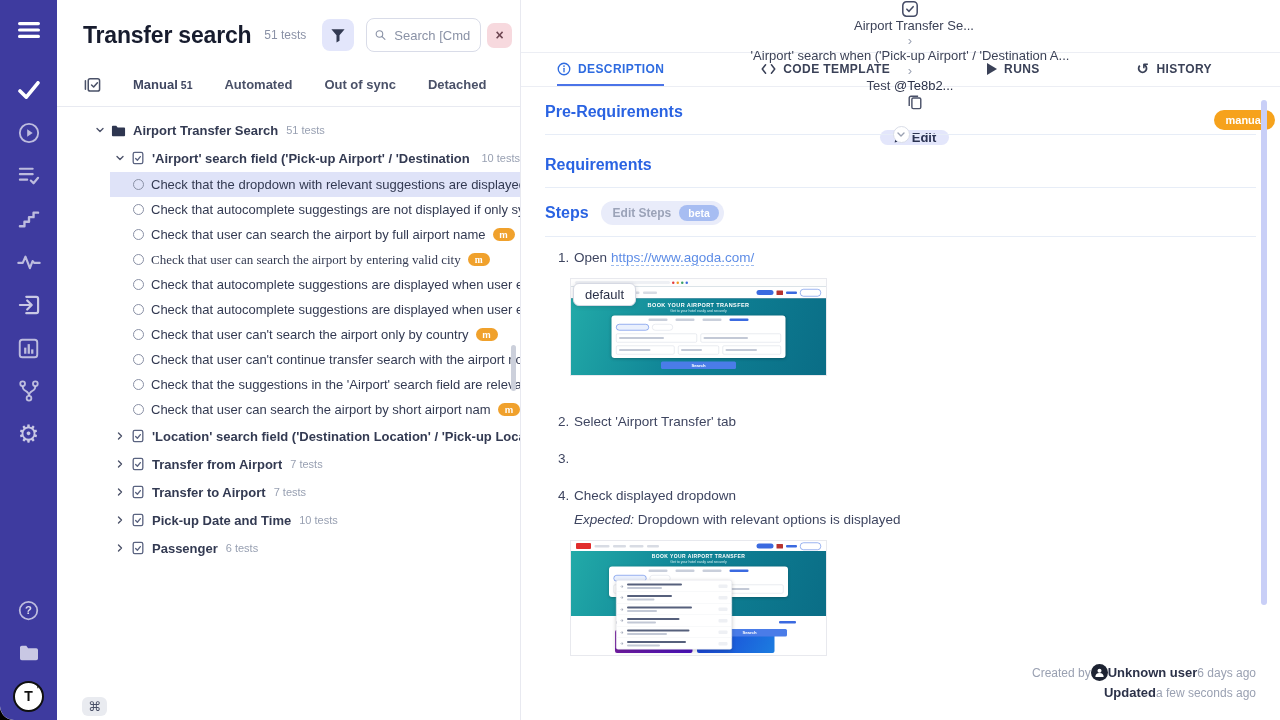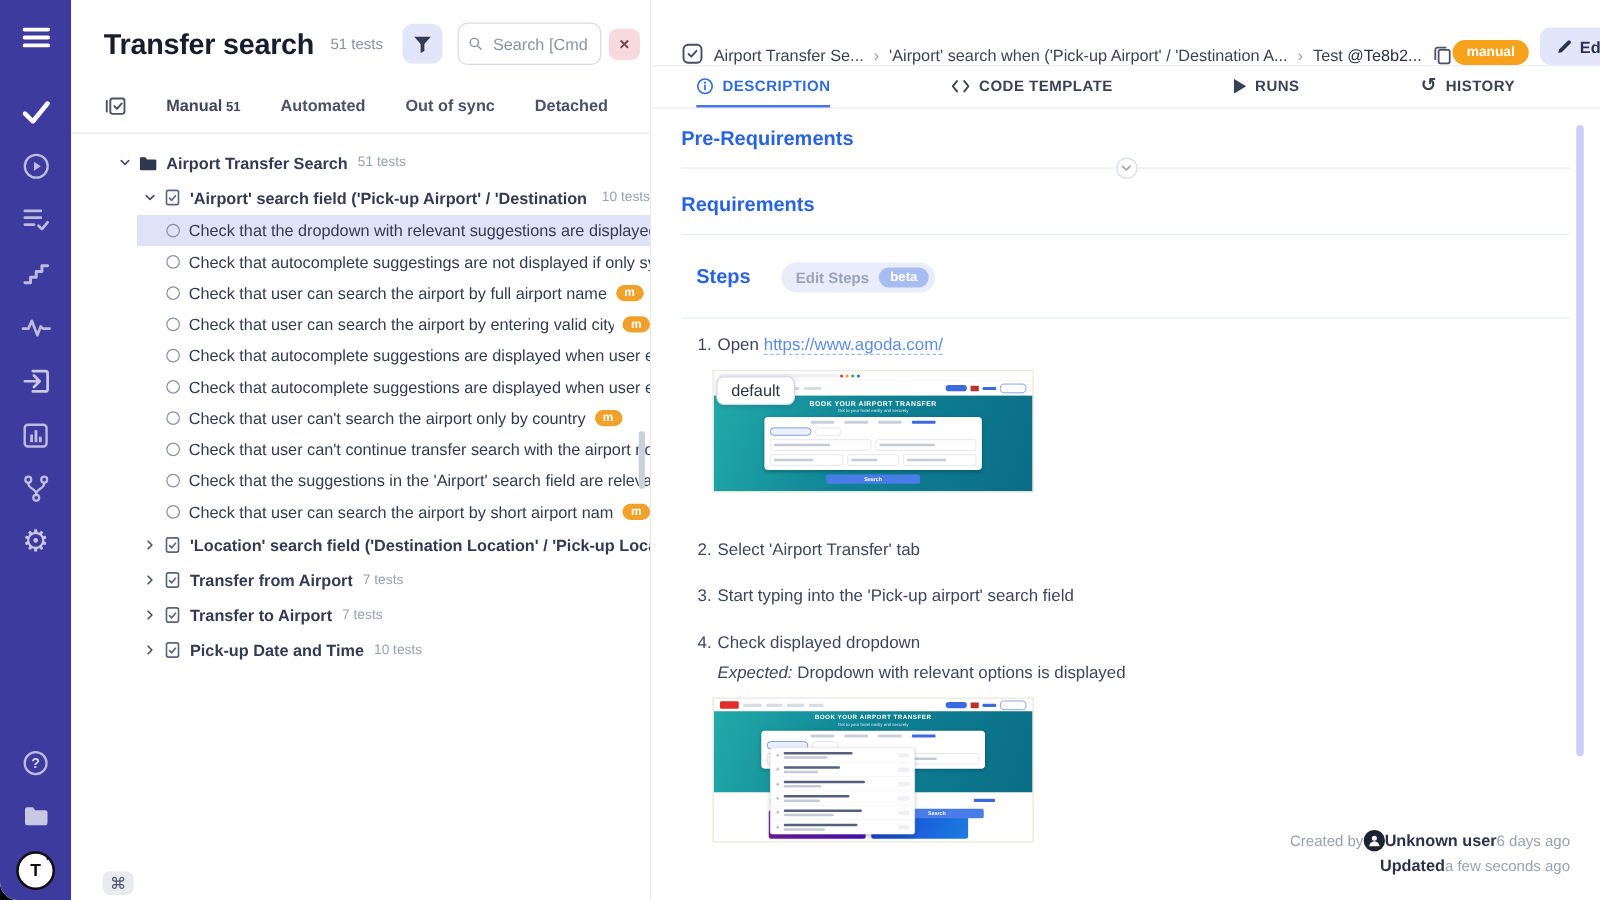--- a/index.html
+++ b/index.html
@@ -41,54 +41,54 @@
   .trow.semi .lbl{font-weight:600;}
   .trow .cnt{font-size:11px;color:#98a0b2;margin-left:8px;}
   .mflag{display:inline-flex;align-items:center;justify-content:center;min-width:18px;height:13px;border-radius:7px;background:#f0a12c;color:#fff;
     font-size:9.5px;font-weight:700;margin-left:7px;flex:none;padding:0 2px;}
   .trow.sel{background:linear-gradient(90deg,transparent 53px,#dfe3f8 53px);}
   .lp-scroll{position:absolute;right:4px;top:345px;width:5px;height:46px;border-radius:3px;background:#ccd0db;cursor:pointer;}
   .cmd-hint{position:absolute;left:25px;bottom:4px;width:25px;height:19px;border-radius:6px;background:#e9ebf0;color:#4a5168;
     font-size:13px;display:flex;align-items:center;justify-content:center;cursor:pointer;}
   
   .right{flex:1;position:relative;background:#fff;overflow:hidden;}
-  .rp-head{height:52px;display:flex;align-items:flex-end;padding:0 5px 0 24px;border-bottom:1px solid #eceef4;}
+  .rp-head{height:52px;display:flex;align-items:center;padding:0 5px 0 24px;border-bottom:1px solid #eceef4;flex-direction:column;}
   .bc-txt{font-size:13px;color:#3c4257;margin-left:8px;white-space:nowrap;}
   .bc-sep{font-size:13px;color:#9aa1b2;margin:0 8px;}
   .bc-id{font-weight:400;color:#2b3148;}
   .icon-btn{display:flex;align-items:center;justify-content:center;cursor:pointer;}
   .copy-btn{margin-left:9px;}
   .badge-manual{margin-left:auto;background:#f6a21c;color:#fff;font-size:11px;font-weight:700;border-radius:10px;padding:4px 11px;white-space:nowrap;}
   .lav-btn{height:30px;border-radius:8px;background:#e3e6fb;color:#2b3352;font-size:13px;font-weight:700;
     display:flex;align-items:center;justify-content:center;margin-left:9px;cursor:pointer;padding:0 13px;white-space:nowrap;}
   .rp-tabs{height:33px;display:flex;align-items:center;justify-content:space-between;padding:0 68px 0 36px;border-bottom:1px solid #eceef4;}
   .rp-tab{display:flex;align-items:center;gap:7px;font-size:12px;font-weight:700;letter-spacing:.4px;color:#3a4157;height:33px;cursor:pointer;border-bottom:2px solid transparent;box-sizing:border-box;}
   .rp-tab.active{color:#2e6be0;border-bottom-color:#4b74e8;}
   .att-cnt{width:17px;height:17px;border-radius:50%;background:#e8eaef;color:#3a4157;font-size:10.5px;font-weight:700;display:flex;align-items:center;justify-content:center;}
   .hist-glyph{font-size:15px;line-height:1;color:#3a4157;}
   .rp-content{position:absolute;top:86px;left:0;right:0;bottom:0;padding:15px 24px 0;}
   .sec-h{font-size:16px;font-weight:700;color:#2a63e2;margin:2px 0 13px;}
   .hr{position:relative;height:1px;background:#e7edf7;}
   .hr.mb{margin-bottom:21px;}
   .hr-toggle{position:absolute;left:50%;top:-8px;margin-left:-8px;width:15px;height:15px;border-radius:50%;background:#fff;border:1px solid #d9dde8;
     display:flex;align-items:center;justify-content:center;cursor:pointer;}
   .steps-row{display:flex;align-items:center;gap:12px;margin:13px 0 11px;}
-  .steps-row .sec-h{margin:12px;}
+  .steps-row .sec-h{margin:0;}
   .editsteps{display:flex;align-items:center;background:#e9ecfa;border-radius:13px;padding:4px 5px 4px 12px;cursor:pointer;}
   .editsteps .es-lbl{font-size:12px;font-weight:700;color:#9ba3b8;}
   .beta-pill{background:#a7bdf2;color:#fff;font-size:10.5px;font-weight:700;border-radius:9px;padding:2px 9px;margin-left:8px;}
   .steps-list{padding:13px 0 0 13px;font-size:13.5px;color:#3e4560;}
   .step{margin-bottom:22px;}
   .step-line{display:flex;}
   .step-line .num{width:16px;flex:none;}
   .slink{color:#5d8ce6;text-decoration:none;border-bottom:1px dashed #9dbcf0;margin-left:4px;cursor:pointer;}
   .expected{margin:9px 0 0 16px;}
   .expected em{font-style:italic;}
   
-  .shot{position:relative;margin:13px 0 38px 12px;border:1px solid #e8e9ee;overflow:hidden;background:#fef9c3;}
+  .shot{position:relative;margin:13px 0 38px 12px;border:1px solid #e8e9ee;overflow:hidden;background:#0c4a6e;}
   .shot1{width:255px;height:96px;}
   .shot2{width:255px;height:114px;}
   .mock{transform:scale(.5);transform-origin:0 0;width:510px;position:absolute;left:0;top:0;}
   .m1{height:192px;}.m2{height:228px;}
   .m-chrome{height:14px;background:#fdfdfd;border-bottom:1px solid #ececec;display:flex;align-items:center;padding:0 8px;gap:4px;}
   .m-url{width:190px;height:6px;border-radius:3px;background:#eef0f4;}
   .m-dot{width:5px;height:5px;border-radius:50%;}
   .m-nav{height:24px;background:#fff;display:flex;align-items:center;padding:0 10px;gap:7px;}
   .m-logo{width:26px;height:12px;border-radius:2px;background:#e12d2d;flex:none;}
   .m-bar{height:5px;border-radius:2px;background:#d8dce4;}
@@ -302,21 +302,21 @@
         </div>
         <div class="trow h25" style="padding-left: 76px;">
           <span class="circ"></span>
           <span class="lbl">Check that autocomplete suggestings are not displayed if only sym</span>
         </div>
         <div class="trow h25" style="padding-left: 76px;">
           <span class="circ"></span>
           <span class="lbl">Check that user can search the airport by full airport name</span>
           <span class="mflag">m</span>
         </div>
-        <div class="trow h25" style="padding-left: 76px;">
+        <div class="trow h25" style="padding-left: 76px; font-family: Liberation Serif, serif;">
           <span class="circ"></span>
           <span class="lbl">Check that user can search the airport by entering valid city</span>
           <span class="mflag">m</span>
         </div>
         <div class="trow h25" style="padding-left: 76px;">
           <span class="circ"></span>
           <span class="lbl">Check that autocomplete suggestions are displayed when user ent</span>
         </div>
         <div class="trow h25" style="padding-left: 76px;">
           <span class="circ"></span>
@@ -391,20 +391,35 @@
             </svg>
           </span>
           <span class="ticon">
             <svg width="14" height="14" viewBox="0 0 16 16">
               <rect x="2.5" y="1.5" width="11" height="13" rx="1.8" fill="none" stroke="#5a6380" stroke-width="1.5"></rect>
               <path d="M5.3 8.6l2 2 3.4-4.2" fill="none" stroke="#5a6380" stroke-width="1.5" stroke-linecap="round" stroke-linejoin="round"></path>
             </svg>
           </span>
           <span class="lbl">Pick-up Date and Time</span>
           <span class="cnt">10 tests</span>
+        </div>
+        <div class="trow h28 semi" style="padding-left: 56px;">
+          <span class="chev">
+            <svg width="12" height="12" viewBox="0 0 16 16">
+              <path d="M6 4l4 4-4 4" fill="none" stroke="#4a5168" stroke-width="1.8" stroke-linecap="round" stroke-linejoin="round"></path>
+            </svg>
+          </span>
+          <span class="ticon">
+            <svg width="14" height="14" viewBox="0 0 16 16">
+              <rect x="2.5" y="1.5" width="11" height="13" rx="1.8" fill="none" stroke="#5a6380" stroke-width="1.5"></rect>
+              <path d="M5.3 8.6l2 2 3.4-4.2" fill="none" stroke="#5a6380" stroke-width="1.5" stroke-linecap="round" stroke-linejoin="round"></path>
+            </svg>
+          </span>
+          <span class="lbl">Passenger</span>
+          <span class="cnt">6 tests</span>
         </div>
       </div>
 
     <div class="lp-scroll"></div>
     <div class="cmd-hint">⌘</div>
   </section>
 
   <section class="right">
     <div class="rp-head">
       <span class="icon-btn">
@@ -562,21 +577,20 @@
         <div class="step">
           <div class="step-line">
               <span class="num">2.</span>
               <span class="act">Select 'Airport Transfer' tab</span>
             </div>
         </div>
 
         <div class="step">
           <div class="step-line">
               <span class="num">3.</span>
-              <span class="act">Start typing into the 'Pick-up airport' search field</span>
             </div>
         </div>
 
         <div class="step">
           <div class="step-line">
               <span class="num">4.</span>
               <span class="act">Check displayed dropdown</span>
             </div>
           <div class="expected"><em>Expected:</em> <span>Dropdown with relevant options is displayed</span></div>
           <div class="shot shot2">

